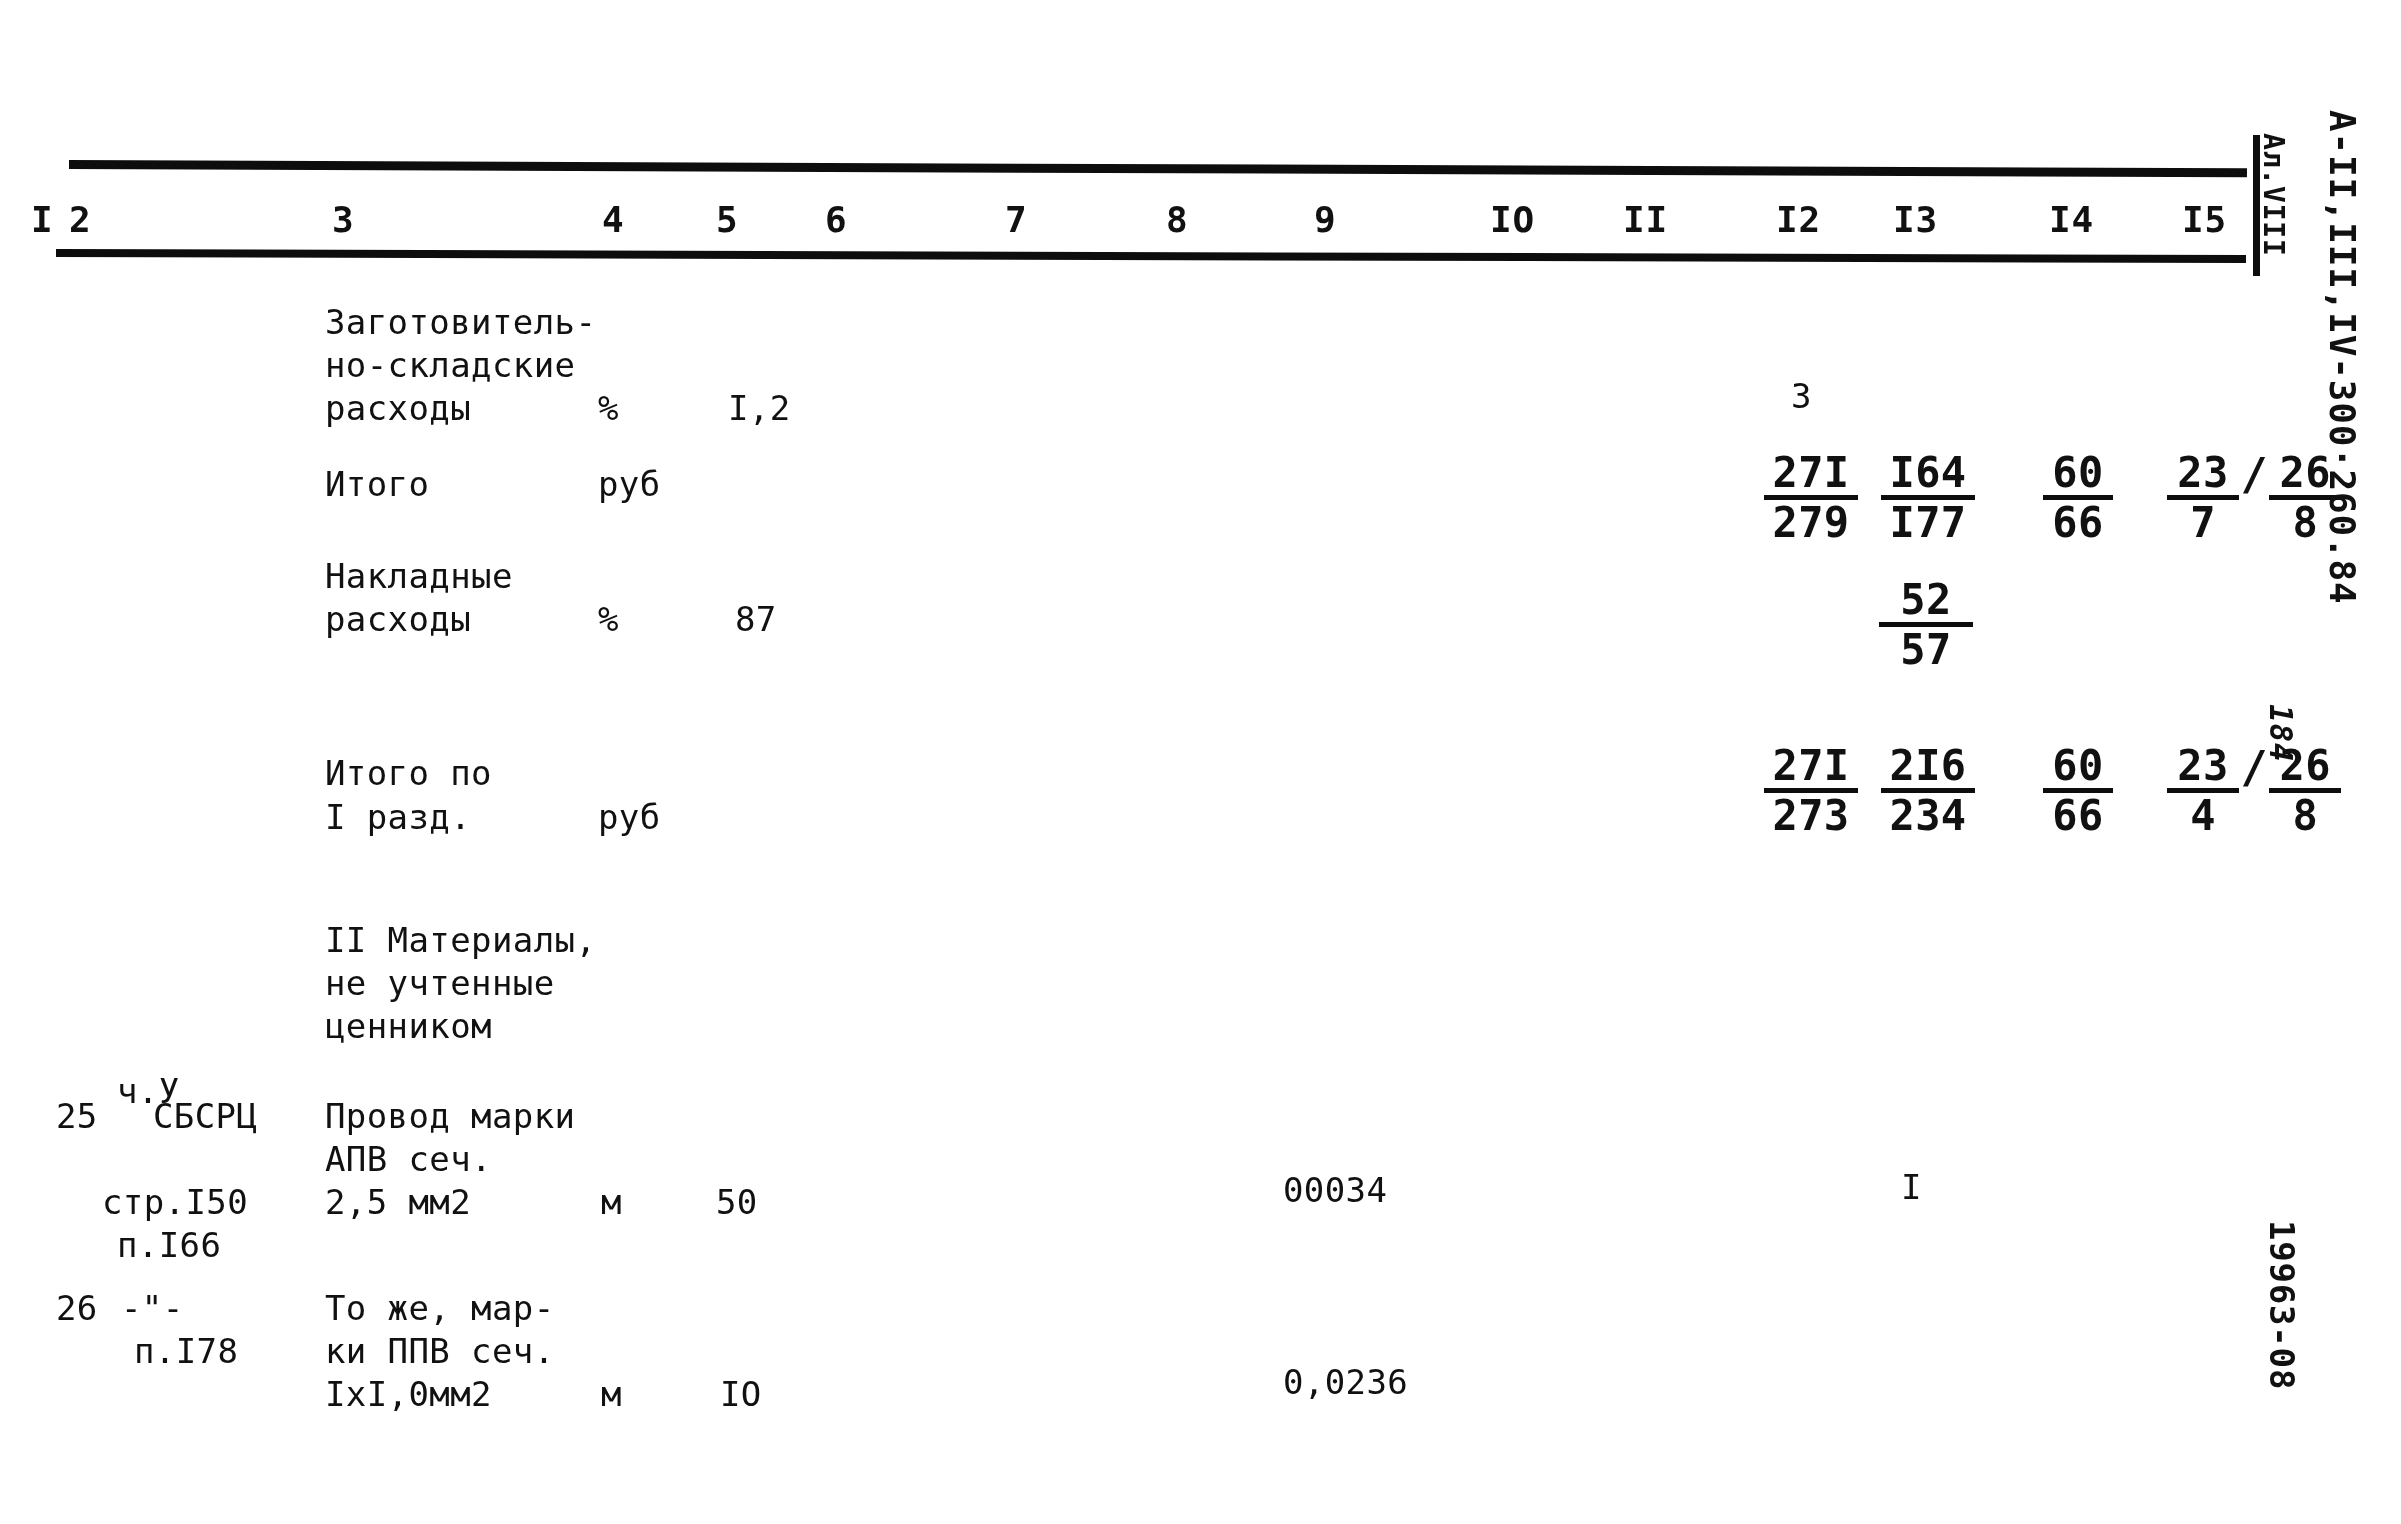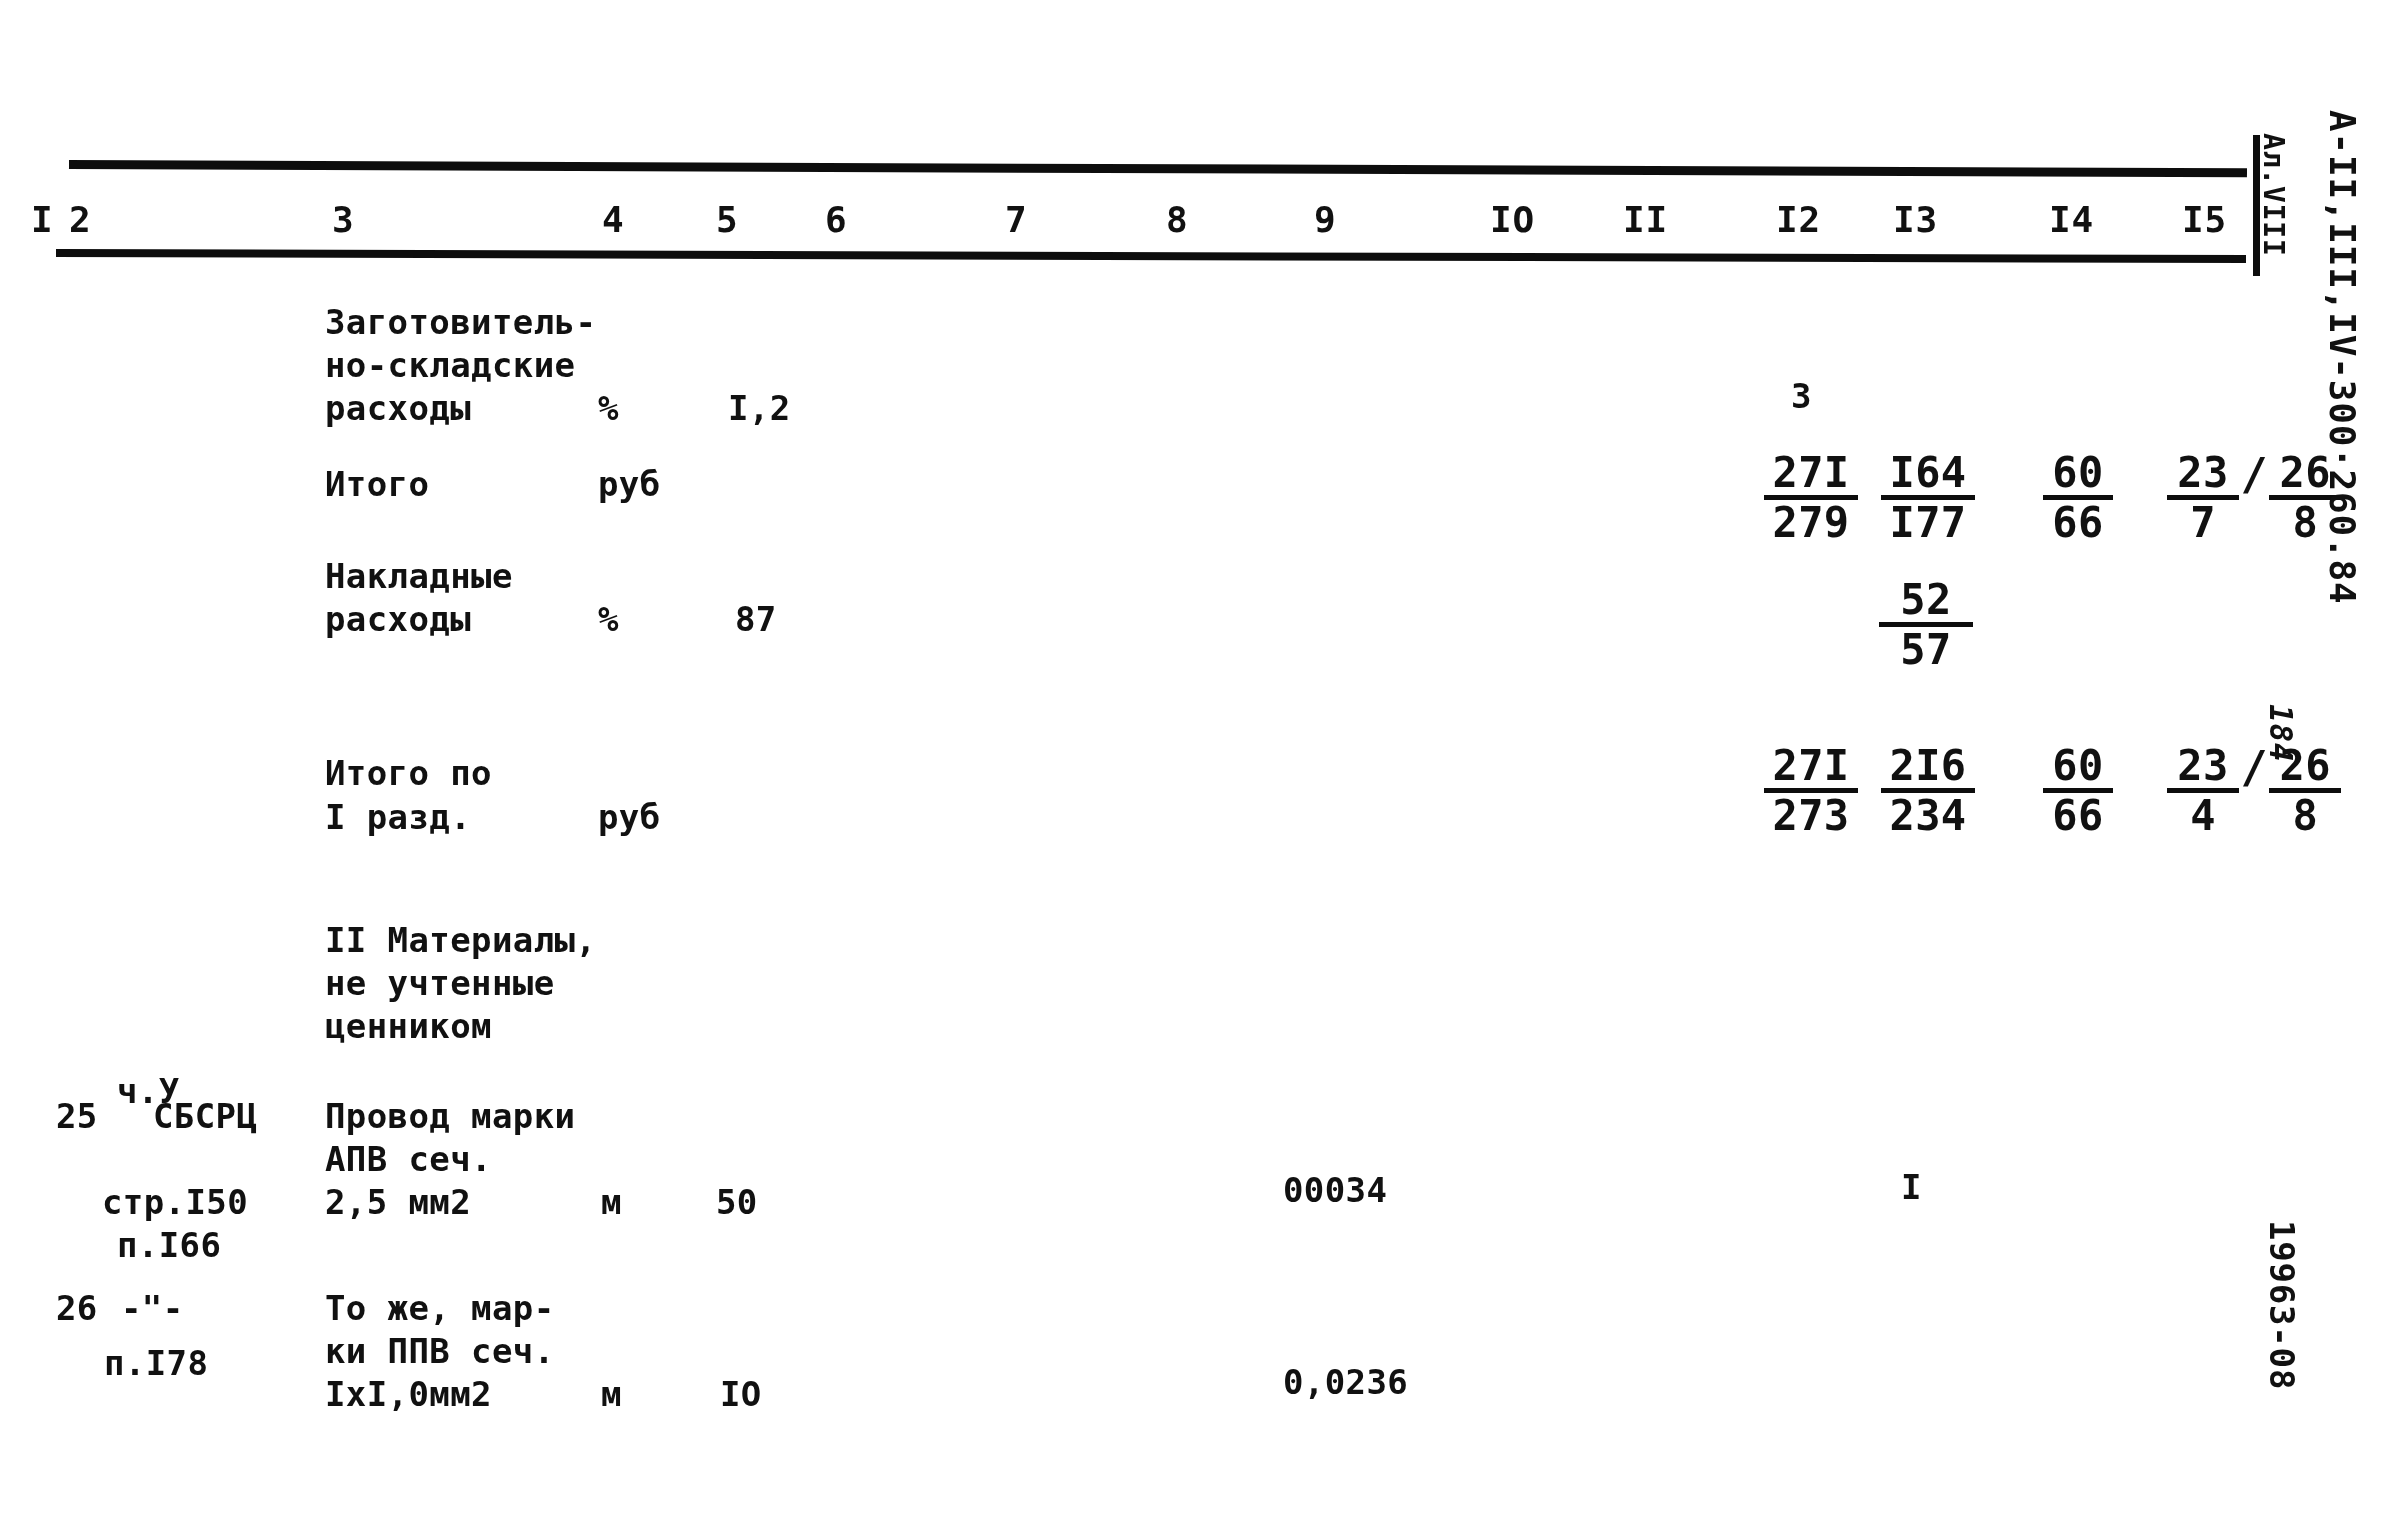--- a/index.html
+++ b/index.html
@@ -39,21 +39,21 @@
     line-height: 36px;
     font-weight: 700;
     letter-spacing: 0.8px;
     top: 202px;
   }
 
   
   .txt {
     font-size: 34px;
     line-height: 43px;
-    font-weight: 700;
+    font-weight: 400;
     letter-spacing: 0.4px;
   }
 
   
   .frac {
     position: absolute;
     display: inline-block;
     text-align: center;
     font-size: 42px;
     font-weight: 700;
@@ -228,21 +228,21 @@
   <div class="abs txt" style="left:325px; top:1095px;">Провод марки</div>
   <div class="abs txt" style="left:325px; top:1138px;">АПВ сеч.</div>
   <div class="abs txt" style="left:325px; top:1181px;">2,5 мм2</div>
   <div class="abs txt" style="left:601px; top:1181px;">м</div>
   <div class="abs txt" style="left:716px; top:1181px;">50</div>
   <div class="abs txt" style="left:1283px; top:1169px;">00034</div>
   <div class="abs txt" style="left:1901px; top:1166px;">I</div>
 
   <div class="abs txt" style="left:56px;  top:1287px;">26</div>
   <div class="abs txt" style="left:121px; top:1287px;">-"-</div>
-  <div class="abs txt" style="left:104px; top:1330px;margin-top:12px;">п.I78</div>
+  <div class="abs txt" style="left:134px; top:1330px;">п.I78</div>
 
   <div class="abs txt" style="left:325px; top:1287px;">То же, мар-</div>
   <div class="abs txt" style="left:325px; top:1330px;">ки ППВ сеч.</div>
   <div class="abs txt" style="left:325px; top:1373px;">IxI,0мм2</div>
   <div class="abs txt" style="left:601px; top:1373px;">м</div>
   <div class="abs txt" style="left:720px; top:1373px;">IO</div>
   <div class="abs txt" style="left:1283px; top:1361px;">0,0236</div>
 
   <div class="vert-rule" style="left:2253px; top:135px; height:141px;"></div>
 

